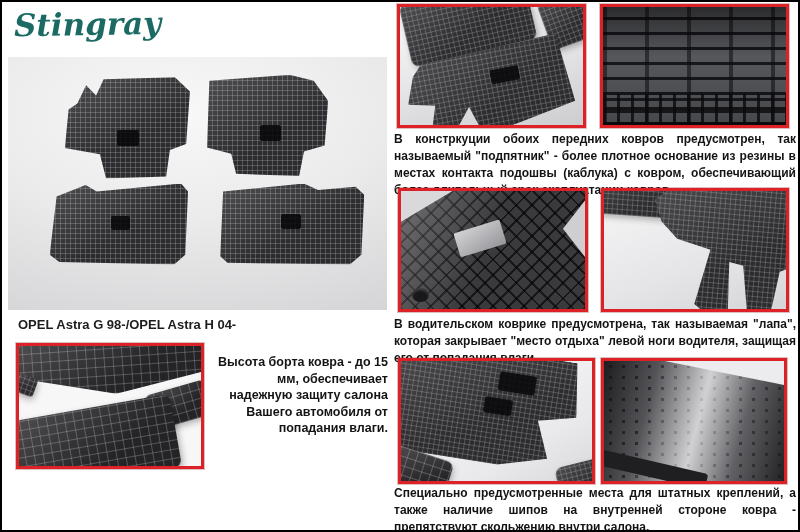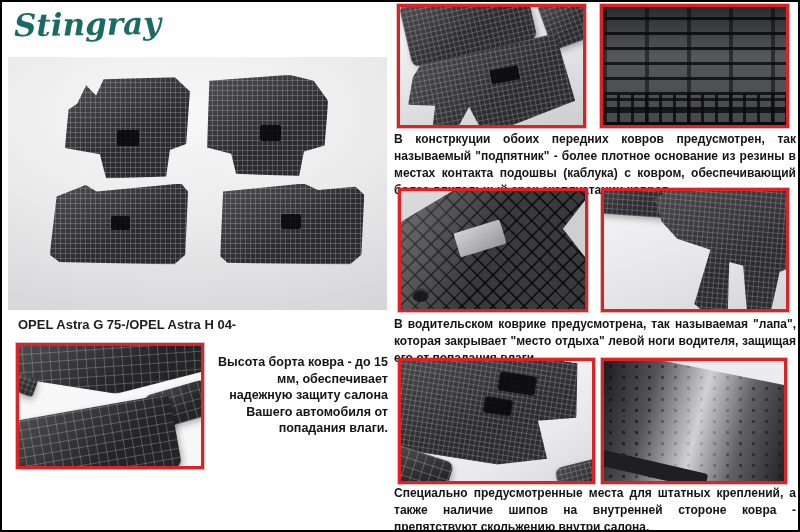--- a/index.html
+++ b/index.html
@@ -137,21 +137,21 @@
       <span class="mat-label" style="left:44%;top:50%;width:17%;height:16%;"></span>
     </div>
     <div class="shape waffle mat-rl">
       <span class="mat-label" style="left:44%;top:40%;width:14%;height:18%;"></span>
     </div>
     <div class="shape waffle mat-rr">
       <span class="mat-label" style="left:42%;top:38%;width:14%;height:18%;"></span>
     </div>
   </div>
 
-  <div class="opel-title">OPEL Astra G 75-/OPEL Astra H 04-</div>
+  <div class="opel-title">OPEL Astra G 98-/OPEL Astra H 04-</div>
 
   <div class="photo framed photo-edge">
     <div class="shape waffle-big pe-top"></div>
     <div class="shape waffle-big pe-right"></div>
     <div class="shape waffle pe-left"></div>
     <div class="shape waffle-big pe-bottom"></div>
   </div>
 
   <div class="desc desc-edge">Высота  борта ковра  - до 15 мм, обеспечивает надежную защиту салона Вашего автомобиля от попадания влаги.</div>
 

